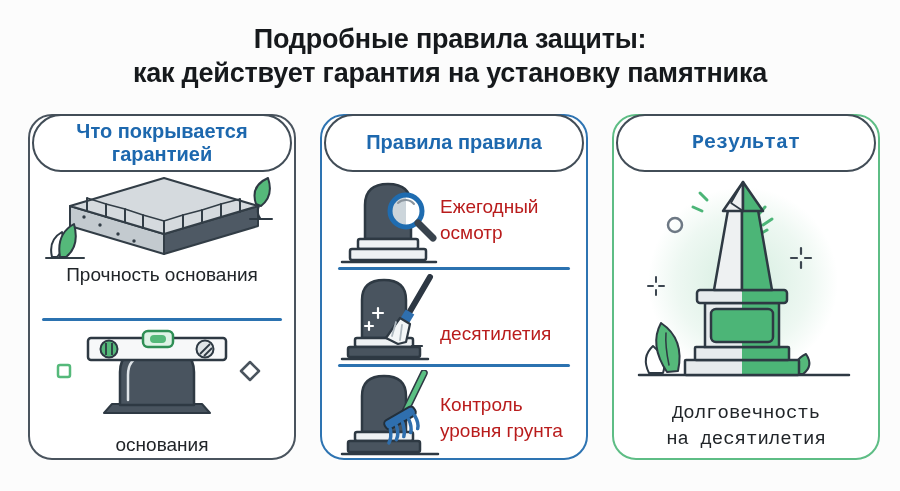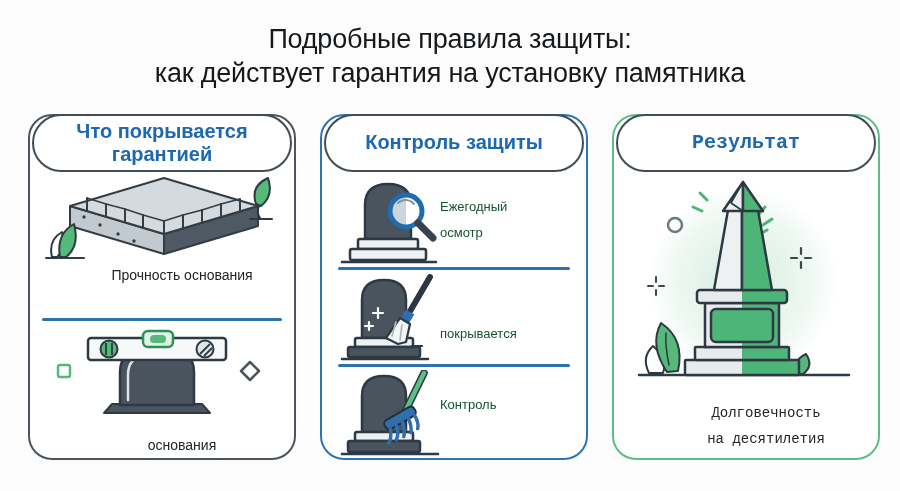--- a/index.html
+++ b/index.html
@@ -4,21 +4,21 @@
 <style>
   html,body{margin:0;padding:0;}
   body{
     width:900px;height:491px;position:relative;overflow:hidden;
     background:#fcfcfc;
     font-family:"Liberation Sans", sans-serif;
     -webkit-font-smoothing:antialiased;
   }
   .title{
     position:absolute;top:22px;left:0;width:900px;margin:0;
-    text-align:center;font-size:27px;line-height:34px;font-weight:400;
+    text-align:center;font-size:27px;line-height:34px;font-weight:700;
     color:#16191c;letter-spacing:-0.2px;
   }
   .card{
     position:absolute;top:114px;width:268px;height:346px;
     background:#ffffff;border-radius:24px;box-sizing:border-box;
   }
   .card-coverage{left:28px;border:2.5px solid #4a545e;padding-left:32px;}
   .card-rules{left:320px;border:2.5px solid #2e74b2;}
   .card-result{left:612px;border:2.5px solid #5ebd85;font-family:Liberation Mono, monospace;}
   .pill{
@@ -27,25 +27,25 @@
     box-sizing:border-box;display:flex;align-items:center;justify-content:center;
     text-align:center;font-weight:700;font-size:20px;line-height:23px;color:#1d68ae;
     padding:0 14px;z-index:3;
   }
   .divider{
     position:absolute;height:2.5px;background:#2b72b0;border-radius:2px;
   }
   .c-icon{position:absolute;}
   .label{
     position:absolute;left:0;width:100%;text-align:center;
-    font-size:14px;line-height:26px;color:#212529;margin-left:20px;
+    font-size:19px;line-height:26px;color:#212529;
   }
   .row-label{
     position:absolute;left:118px;width:142px;text-align:left;
-    font-size:13px;line-height:26px;color:#14532d;
+    font-size:19px;line-height:26px;color:#b91c1c;
   }
   
   .c1-foundation{top:58px;left:14px;}
   .c1-label1{top:146px;}
   .c1-divider{top:202px;left:12px;right:12px;}
   .c1-level{top:212px;left:22px;}
   .c1-label2{top:290px;}
   
   .c2-divider1{top:151px;left:16px;right:16px;}
   .c2-divider2{top:248px;left:16px;right:16px;}
@@ -134,21 +134,21 @@
   </svg>
 
   <div class="label c1-label2">
     <br>
     <span>основания</span>
   </div>
 </section>
 
 <section class="card card-rules">
   <div class="pill">
-    <span>Контроль защиты</span>
+    <span>Правила правила</span>
   </div>
 
   <svg class="c-icon c2-icon1" width="104" height="88" viewBox="0 0 104 88">
     <path d="M25,61 L25,27 Q25,6 48,6 Q71,6 71,27 L71,61 Z" fill="#49545f" stroke="#2e3943" stroke-width="2.5" stroke-linejoin="round"></path>
     <rect x="18" y="61" width="60" height="10" rx="2" fill="#eef1f3" stroke="#2e3943" stroke-width="2.5"></rect>
     <rect x="10" y="71" width="76" height="11" rx="2" fill="#eef1f3" stroke="#2e3943" stroke-width="2.5"></rect>
     <line x1="2" y1="84" x2="96" y2="84" stroke="#2e3943" stroke-width="2.5" stroke-linecap="round"></line>
     <circle cx="66" cy="33" r="16" fill="#ffffff"></circle>
     <path d="M66,17 A16,16 0 0 0 66,49 Z" fill="#ccd5db"></path>
     <path d="M58,25 A11,11 0 0 1 74,26" fill="none" stroke="#8a949d" stroke-width="2" stroke-linecap="round"></path>
@@ -174,21 +174,21 @@
         <line x1="25" y1="52" x2="33" y2="52"></line>
     </g>
     <line x1="90" y1="3" x2="69" y2="39" stroke="#2d3743" stroke-width="6" stroke-linecap="round"></line>
     <line x1="70" y1="38" x2="64" y2="48" stroke="#2f6fae" stroke-width="10" stroke-linecap="butt"></line>
     <path d="M60,44 L70,50 L66,68 L58,70 L46,64 Z" fill="#f3f6f7" stroke="#2e3943" stroke-width="2.2" stroke-linejoin="round"></path>
     <path d="M56,48 L52,62 M62,51 L60,66" fill="none" stroke="#aeb8bf" stroke-width="1.8" stroke-linecap="round"></path>
     <line x1="72" y1="72" x2="82" y2="72" stroke="#2e3943" stroke-width="2.2" stroke-linecap="round"></line>
   </svg>
   <div class="row-label c2-label2">
     <br>
-    <span>покрывается</span>
+    <span>десятилетия</span>
   </div>
 
   <div class="divider c2-divider2"></div>
 
   <svg class="c-icon c2-icon3" width="104" height="88" viewBox="0 0 104 88">
     <path d="M22,62 L22,26 Q22,6 44,6 Q66,6 66,26 L66,62 Z" fill="#49545f" stroke="#2e3943" stroke-width="2.5" stroke-linejoin="round"></path>
     <rect x="15" y="62" width="58" height="9" rx="2" fill="#eef1f3" stroke="#2e3943" stroke-width="2.5"></rect>
     <rect x="8" y="71" width="72" height="11" rx="2" fill="#49545f" stroke="#2e3943" stroke-width="2.5"></rect>
     <line x1="2" y1="84" x2="98" y2="84" stroke="#2e3943" stroke-width="2.5" stroke-linecap="round"></line>
     <line x1="84" y1="3" x2="64" y2="44" stroke="#2e3943" stroke-width="7.5" stroke-linecap="round"></line>
@@ -199,20 +199,21 @@
         <path d="M-14,5 q-3,8 -8,11"></path>
         <path d="M-7,5 q-2,9 -7,12"></path>
         <path d="M0,5 q-2,9 -6,13"></path>
         <path d="M7,5 q-1,9 -5,13"></path>
         <path d="M14,5 q0,9 -4,13"></path>
       </g>
     </g>
   </svg>
   <div class="row-label c2-label3">
     <span>Контроль</span><br>
+    <span>уровня грунта</span>
   </div>
 </section>
 
 <section class="card card-result">
   <div class="pill">
     <span>Результат</span>
   </div>
 
   <svg class="c-icon c3-monument" width="250" height="212" viewBox="0 0 250 212">
     <defs>

